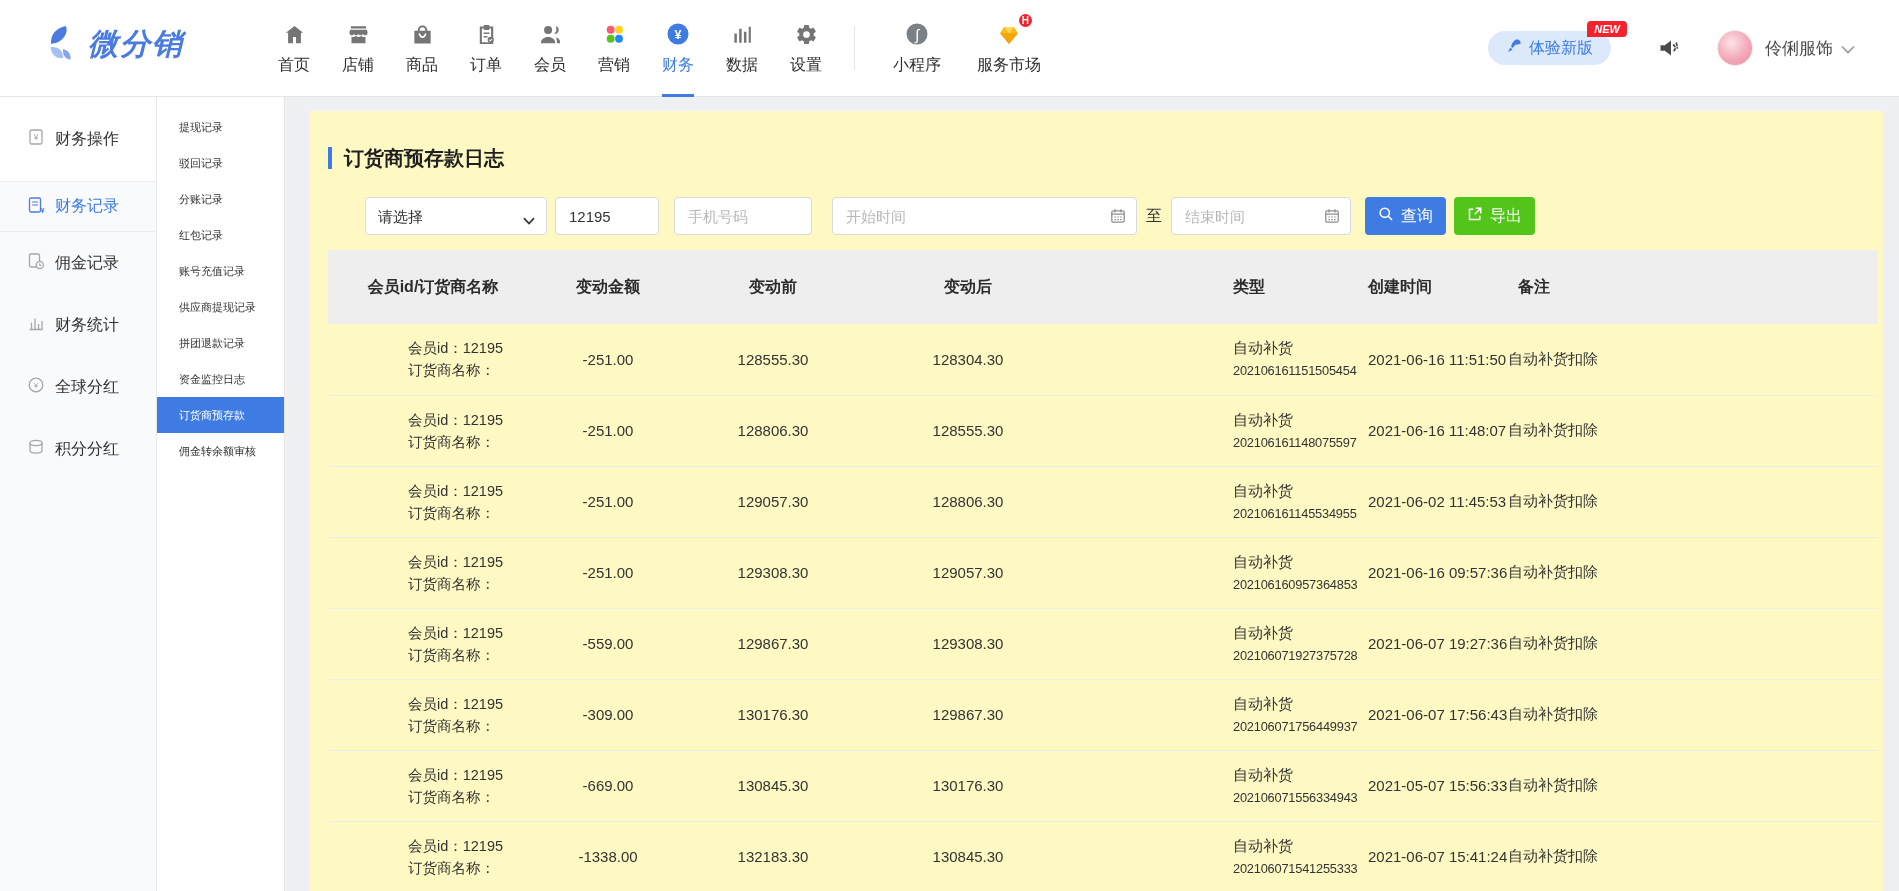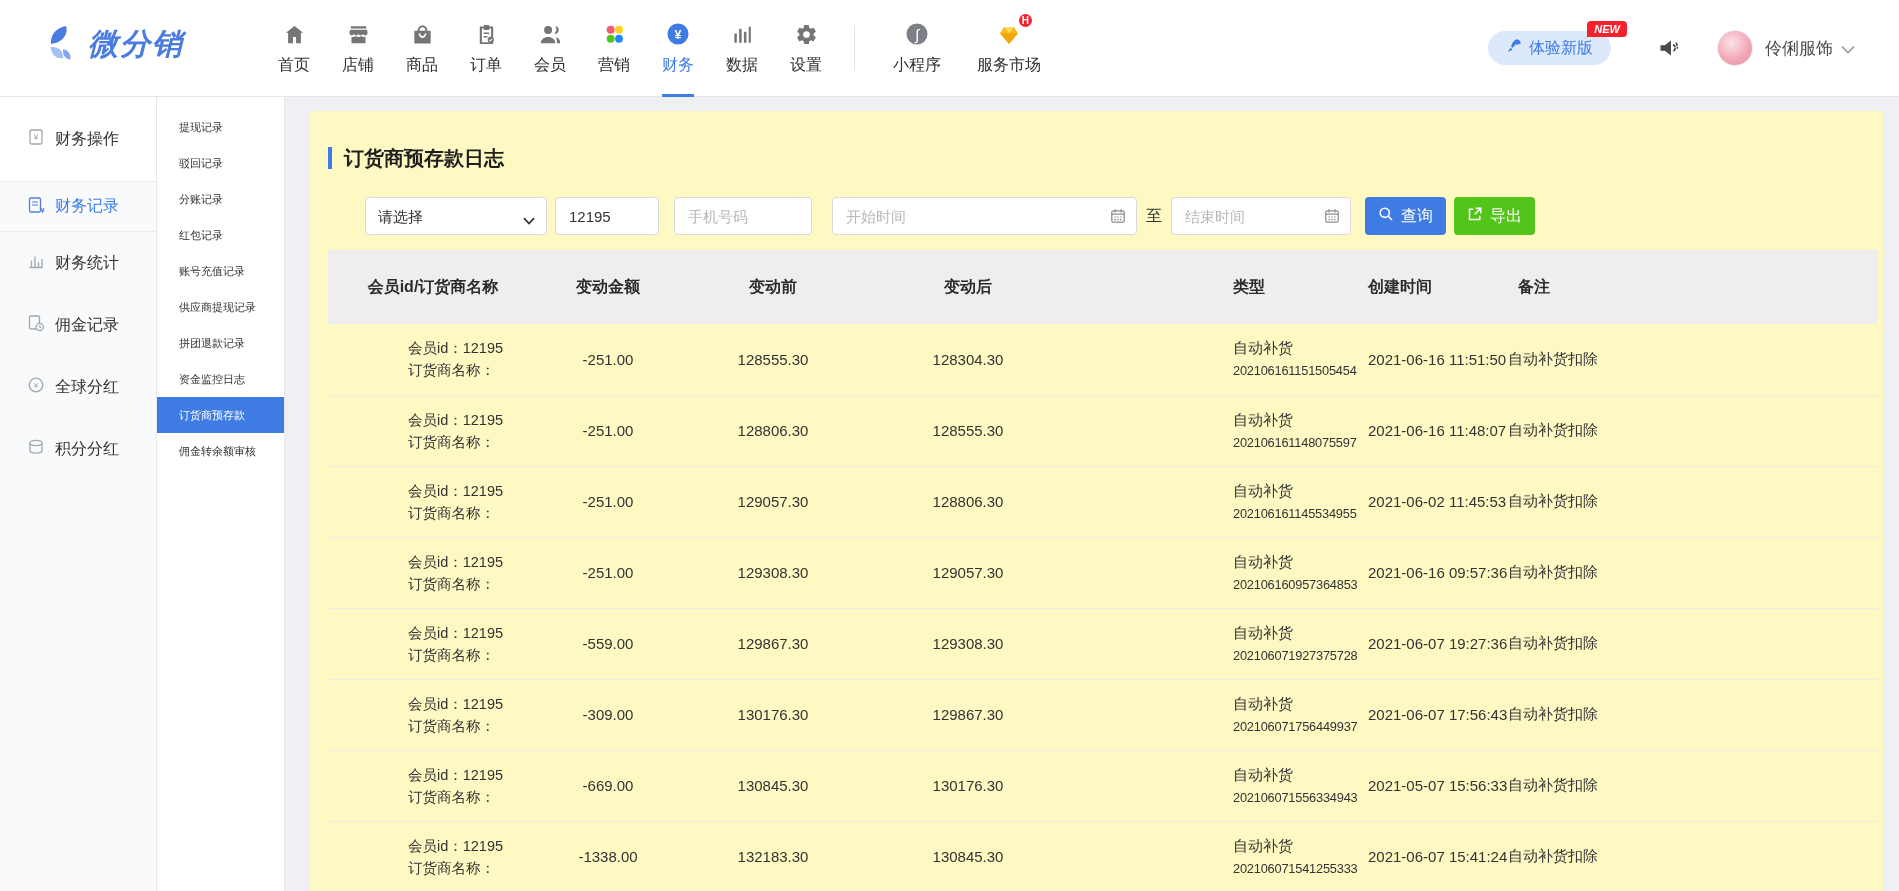--- a/index.html
+++ b/index.html
@@ -246,32 +246,32 @@
     </div>
     <div class="side-item active">
       <span><svg width="18" height="18" viewBox="0 0 18 18">
             <rect x="2.5" y="2" width="11" height="14" rx="1.5" fill="none" stroke="#4e7ce0" stroke-width="1.3"></rect>
             <path d="M5 6h6M5 9h6" stroke="#4e7ce0" stroke-width="1.2"></path>
             <text x="13.4" y="16.5" font-size="7.5" fill="#4e7ce0" font-weight="bold">¥</text>
           </svg></span>
       <span>财务记录</span>
     </div>
     <div class="side-item">
-      <span><svg width="18" height="18" viewBox="0 0 18 18" stroke="#a3a8af" stroke-width="1.3" fill="none">
-            <path d="M2.5 15.5h13M4.5 15V8.5M8 15V4.5M11.5 15V10M15 15V7"></path>
-          </svg></span>
-      <span>财务统计</span>
-    </div>
-    <div class="side-item">
       <span><svg width="18" height="18" viewBox="0 0 18 18" fill="none" stroke="#a3a8af" stroke-width="1.3">
             <rect x="2.5" y="2" width="10" height="13" rx="1.5"></rect>
             <circle cx="12.8" cy="13" r="3.6" fill="#f9fafb"></circle>
             <path d="M12.8 11.3V13l1.3.9"></path>
           </svg></span>
       <span>佣金记录</span>
+    </div>
+    <div class="side-item">
+      <span><svg width="18" height="18" viewBox="0 0 18 18" stroke="#a3a8af" stroke-width="1.3" fill="none">
+            <path d="M2.5 15.5h13M4.5 15V8.5M8 15V4.5M11.5 15V10M15 15V7"></path>
+          </svg></span>
+      <span>财务统计</span>
     </div>
     <div class="side-item">
       <span><svg width="18" height="18" viewBox="0 0 18 18" fill="none" stroke="#a3a8af" stroke-width="1.3">
             <circle cx="9" cy="9" r="6.8"></circle>
             <text x="9" y="12" font-size="8" text-anchor="middle" fill="#a3a8af" stroke="none">¥</text>
           </svg></span>
       <span>全球分红</span>
     </div>
     <div class="side-item">
       <span><svg width="18" height="18" viewBox="0 0 18 18" fill="none" stroke="#a3a8af" stroke-width="1.3">

